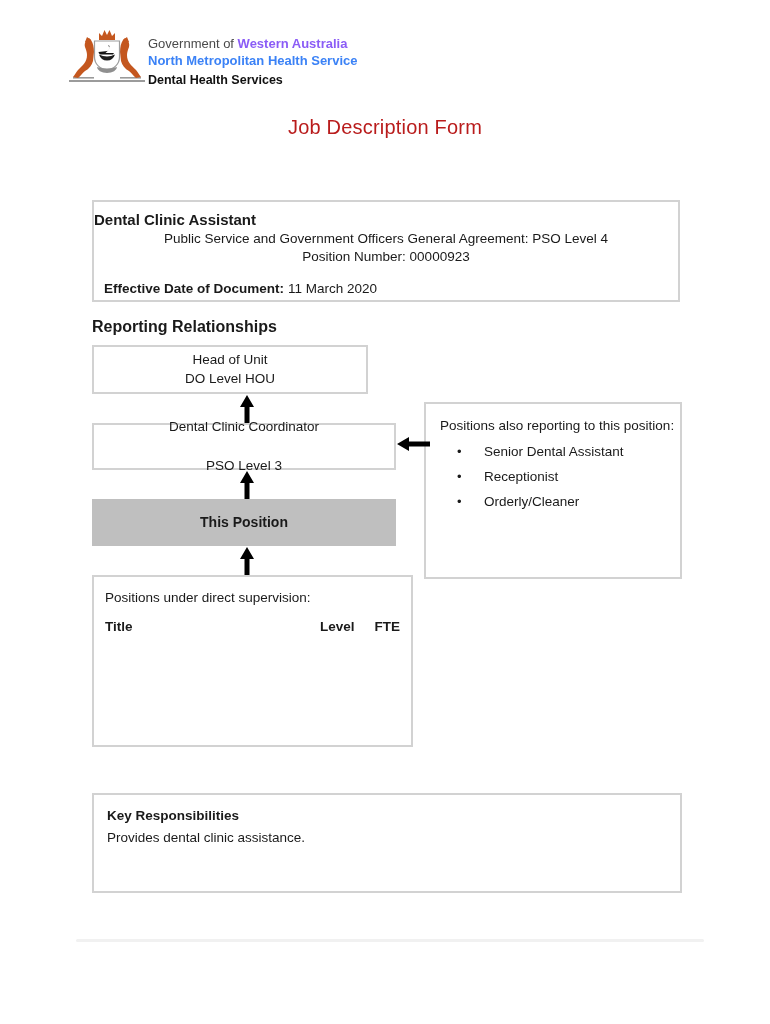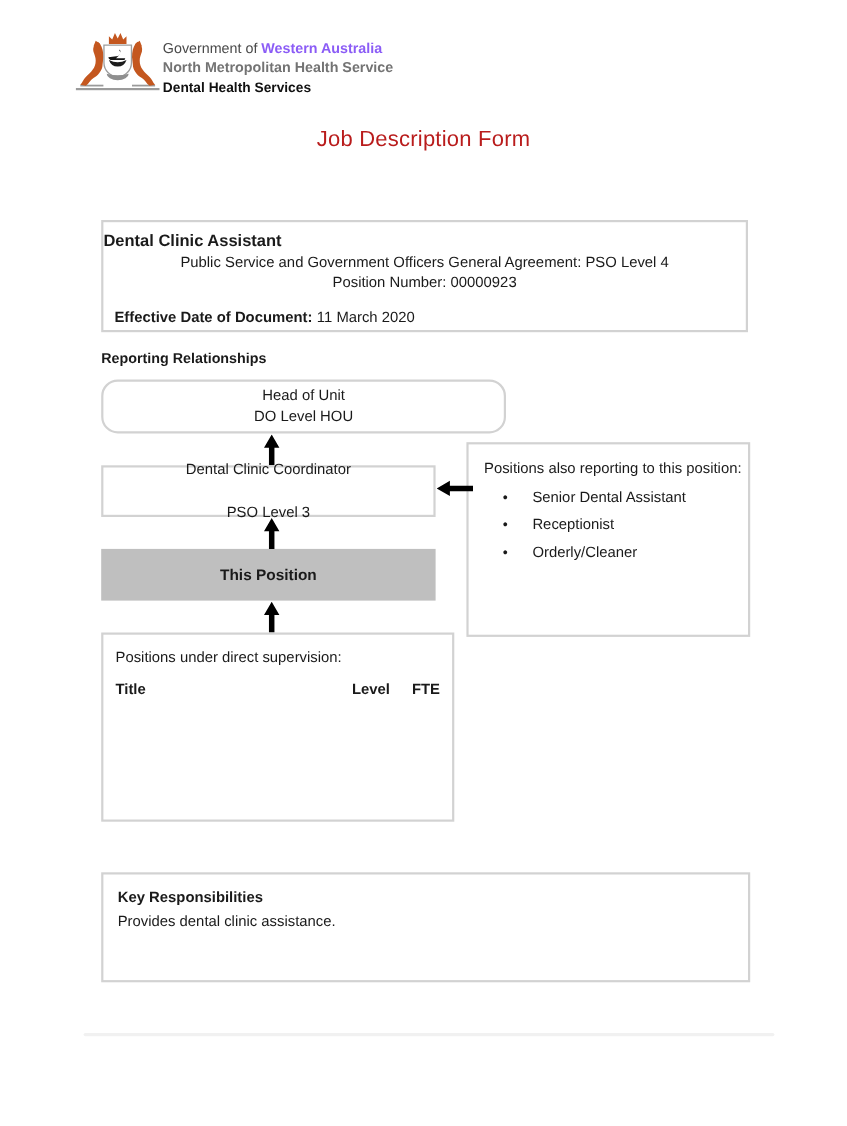--- a/index.html
+++ b/index.html
@@ -15,43 +15,43 @@
     background: #ffffff;
     overflow: hidden;
   }
 
   
   .logo-crest { position: absolute; left: 71px; top: 26px; width: 72px; height: 56px; }
   .logo-divider { position: absolute; left: 69px; top: 80px; width: 76px; height: 2px; background: #9b9b9b; }
   .logo-text { position: absolute; left: 148px; top: 36px; line-height: 1.28; }
   .logo-line1 { font-size: 13px; color: #4a4a4a; }
   .logo-line1 b { color: #8b5cf6; }
-  .logo-line2 { font-size: 13px; font-weight: bold; color: #737373; }
+  .logo-line2 { font-size: 13px; font-weight: bold; color: #3b82f6; }
   .logo-line3 { font-size: 12.5px; font-weight: bold; color: #111; margin-top: 3px; }
 
   
   .doc-title {
     position: absolute; top: 116px; left: 0; width: 100%;
     text-align: center; font-size: 20px; color: #b91c1c; letter-spacing: 0.2px;
   }
 
   
   .bordered { border: 2px solid #d2d2d2; background: #fff; }
   .position-box { position: absolute; left: 92px; top: 200px; width: 588px; height: 102px; }
   .pb-title { text-align: left; font-weight: bold; font-size: 15px; margin-top: 9px; }
   .pb-line  { text-align: center; font-size: 13.5px; margin-top: 3px; }
   .pb-effective { margin: 17px 0 0 10px; font-size: 13.5px; }
   .pb-effective .lbl { font-weight: bold; }
   .pb-effective .val { margin-left: 4px; }
 
   
-  .reporting-heading { position: absolute; left: 92px; top: 318px; font-size: 13px; font-weight: bold; }
+  .reporting-heading { position: absolute; left: 92px; top: 318px; font-size: 16px; font-weight: bold; }
 
   .org-box { position: absolute; display: flex; flex-direction: column; justify-content: center; text-align: center; font-size: 13.5px; line-height: 1.35; }
-  .box-head-of-unit  { left: 92px; top: 345px; width: 368px; height: 49px; border-radius: 15px; }
+  .box-head-of-unit  { left: 92px; top: 345px; width: 276px; height: 49px; }
   .box-coordinator   { left: 92px; top: 423px; width: 304px; height: 47px; gap: 20px; }
   .box-this-position { left: 92px; top: 499px; width: 304px; height: 47px; background: #bfbfbf; border: none; font-weight: bold; font-size: 14px; }
 
   .box-supervision { position: absolute; left: 92px; top: 575px; width: 321px; height: 172px; font-size: 13.5px; }
   .sup-label { margin: 13px 0 0 11px; }
   .sup-cols { display: flex; margin: 14px 11px 0 11px; font-weight: bold; }
   .sup-col-title { flex: 1; }
   .sup-col-level { width: 50px; }
   .sup-col-fte   { width: 30px; text-align: right; }
 

